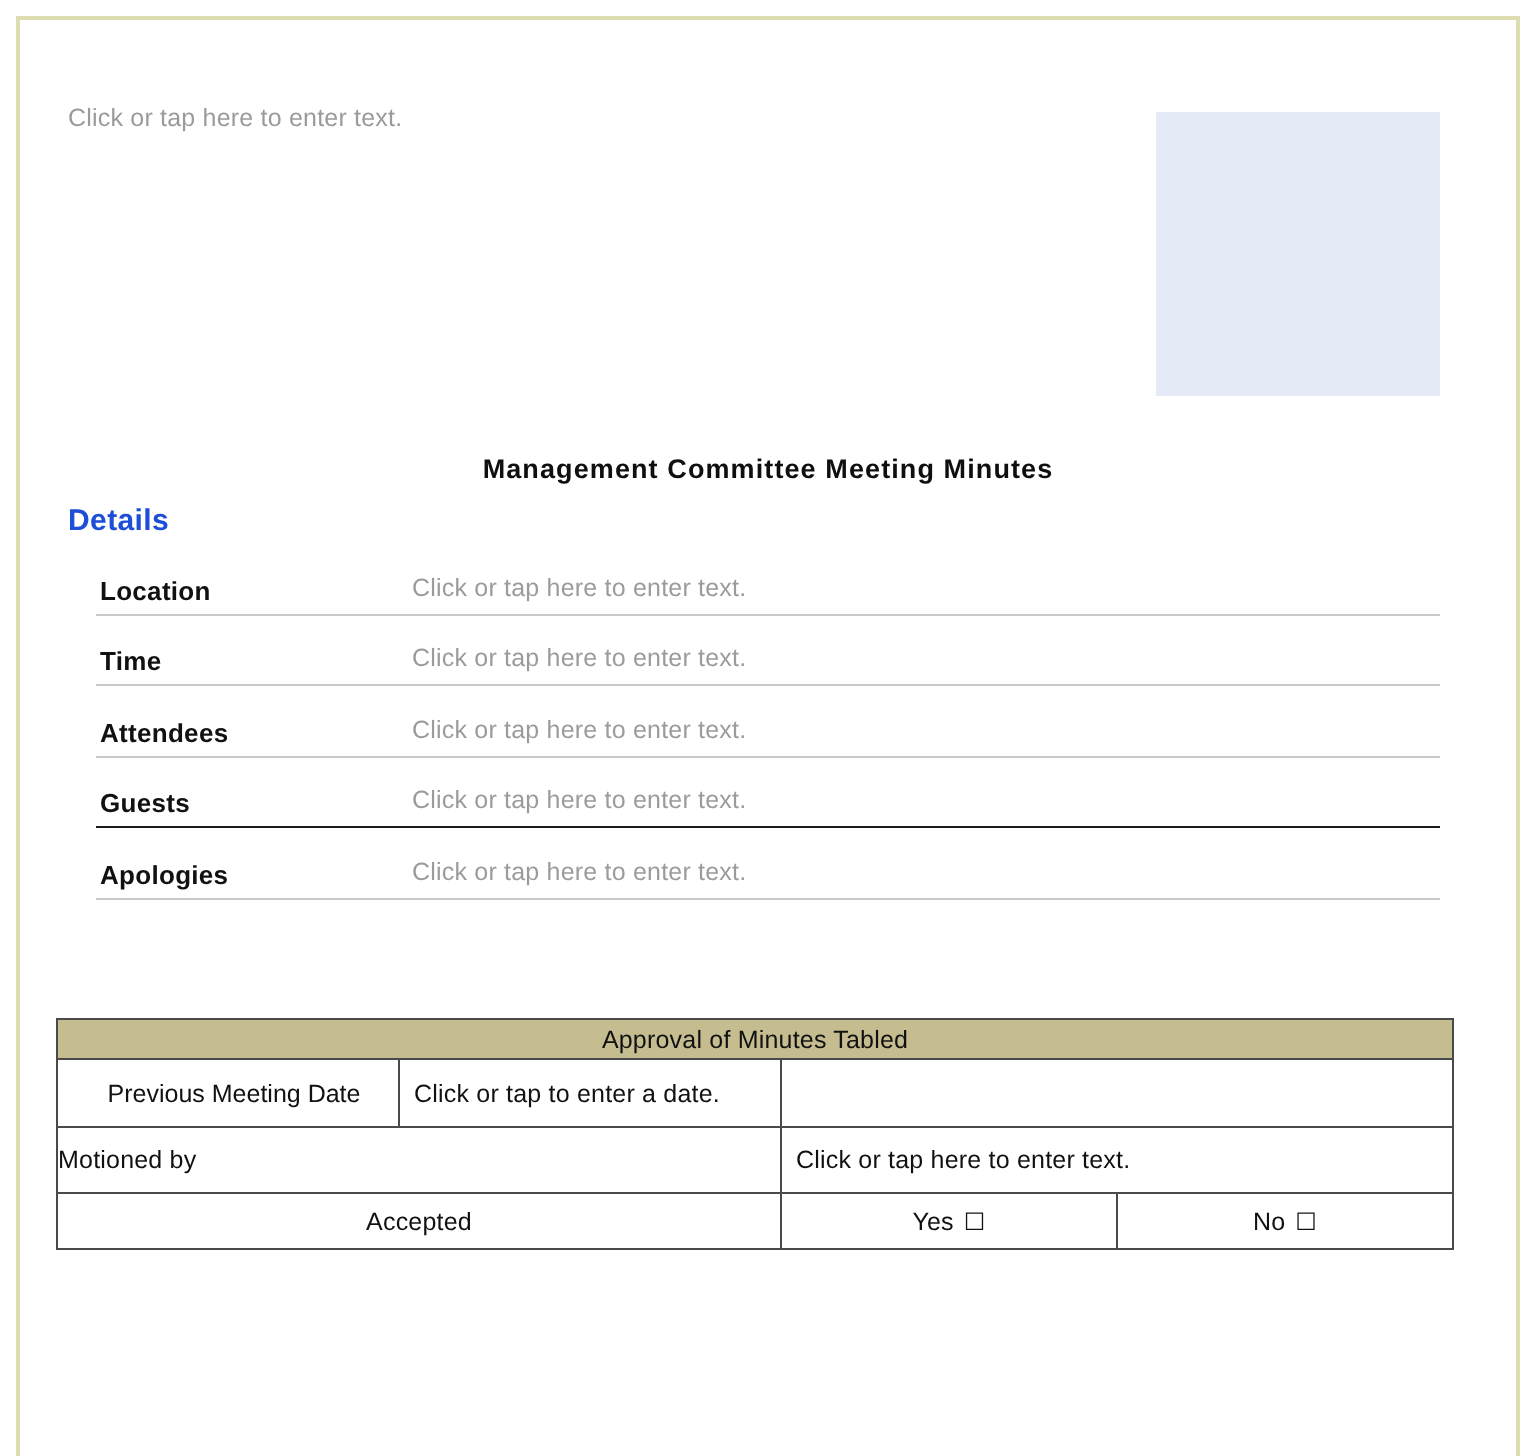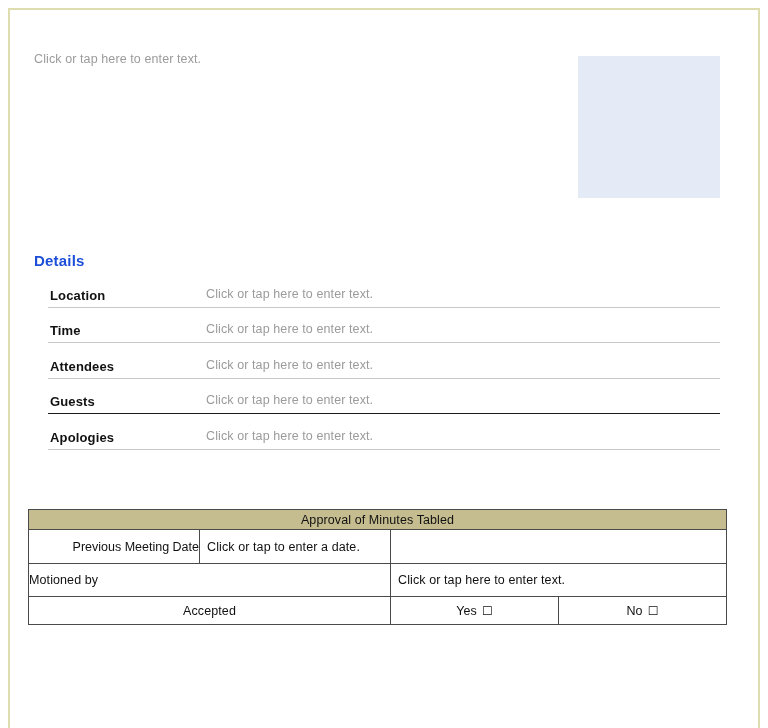--- a/index.html
+++ b/index.html
@@ -148,21 +148,21 @@
     text-align: center;
     height: 19px;
     font-size: 12.5px;
     color: #111111;
     letter-spacing: 0.1px;
     margin-top: 44px;
   }
   .ap-label-left {
     height: 33px;
     padding-left: 6px !important;
-    text-align: right;
+    text-align: center;
     white-space: nowrap;
   }
   .ap-placeholder {
     color: #9b9b9b;
     padding-left: 7px !important;
     letter-spacing: 0.1px;
     white-space: nowrap;
   }
   .ap-discussion {
     height: 67px;
@@ -192,20 +192,21 @@
 <div id="page">
 
   <div id="page-border"></div>
 
   <div id="sheet">
 
     <div class="header-placeholder">Click or tap here to enter text.</div>
 
     <div class="logo-box"></div>
 
+    <div class="doc-title">Management Committee Meeting Minutes</div>
 
     <div class="details-heading">Details</div>
 
     <div id="details-table">
 
       <div class="detail-row">
         <span class="detail-label">Location</span>
         <span class="detail-value">Click or tap here to enter text.</span>
       </div>
 

